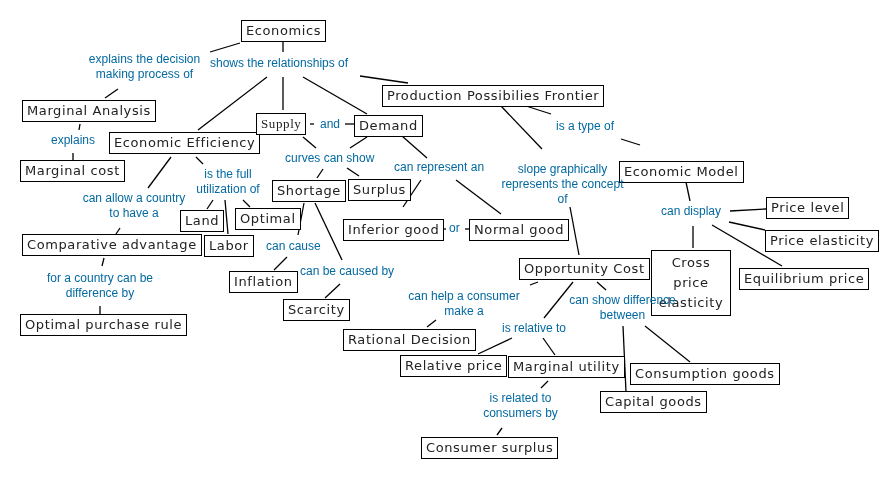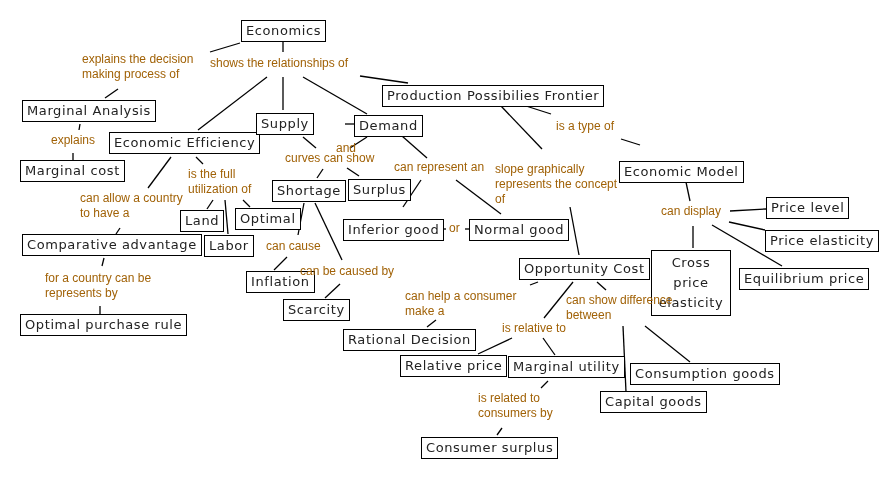--- a/index.html
+++ b/index.html
@@ -19,22 +19,22 @@
     white-space: nowrap;
     line-height: 16px;
     text-align: center;
     box-sizing: border-box;
   }
   .node.two { white-space: normal; line-height: 20px; }
   .label {
     position: absolute;
     font-family: "Liberation Sans", sans-serif;
     font-size: 12px;
-    color: #a16207;
-    text-align: left;
+    color: #0369a1;
+    text-align: center;
     line-height: 15px;
     white-space: nowrap;
   }
 </style>
 </head>
 <body>
 
 <div id="canvas">
 <svg class="links">
 
@@ -103,59 +103,59 @@
   <line x1="623" y1="326" x2="626" y2="392"></line>
   <line x1="645" y1="326" x2="690" y2="362"></line>
   <line x1="548" y1="381" x2="541" y2="388"></line>
   <line x1="502" y1="428" x2="497" y2="435"></line>
 </svg>
 
 <div class="node" style="left:241px;top:20px;">Economics</div>
 <div class="node" style="left:22px;top:100px;">Marginal Analysis</div>
 <div class="node" style="left:20px;top:160px;">Marginal cost</div>
 <div class="node" style="left:109px;top:132px;">Economic Efficiency</div>
-<div class="node" style="left:256px;top:113px;">Supply</div>
+<div class="node" style="left:256px;top:113px;font-family:Liberation Serif, serif;">Supply</div>
 <div class="node" style="left:354px;top:115px;">Demand</div>
 <div class="node" style="left:382px;top:85px;">Production Possibilies Frontier</div>
 <div class="node" style="left:619px;top:145px;margin-top:16px;">Economic Model</div>
 <div class="node" style="left:272px;top:180px;">Shortage</div>
 <div class="node" style="left:348px;top:179px;">Surplus</div>
 <div class="node" style="left:180px;top:210px;">Land</div>
 <div class="node" style="left:235px;top:208px;">Optimal</div>
 <div class="node" style="left:204px;top:235px;">Labor</div>
 <div class="node" style="left:22px;top:234px;">Comparative advantage</div>
 <div class="node" style="left:20px;top:314px;">Optimal purchase rule</div>
-<div class="node" style="left:229px;top:271px;margin-left:17px;">Inflation</div>
+<div class="node" style="left:229px;top:271px;">Inflation</div>
 <div class="node" style="left:283px;top:299px;">Scarcity</div>
 <div class="node" style="left:343px;top:219px;">Inferior good</div>
 <div class="node" style="left:469px;top:219px;">Normal good</div>
 <div class="node" style="left:519px;top:258px;">Opportunity Cost</div>
 <div class="node" style="left:343px;top:329px;">Rational Decision</div>
 <div class="node" style="left:400px;top:355px;">Relative price</div>
 <div class="node" style="left:508px;top:356px;">Marginal utility</div>
 <div class="node" style="left:630px;top:363px;">Consumption goods</div>
 <div class="node" style="left:600px;top:391px;">Capital goods</div>
 <div class="node" style="left:421px;top:437px;">Consumer surplus</div>
 <div class="node" style="left:766px;top:197px;">Price level</div>
 <div class="node" style="left:765px;top:230px;">Price elasticity</div>
 <div class="node two" style="left:651px;top:250px;width:80px;">Cross price elasticity</div>
 <div class="node" style="left:739px;top:268px;">Equilibrium price</div>
 
 <div class="label" style="left:82px;top:52px;width:125px;white-space:normal;">explains the decision making process of</div>
 <div class="label" style="left:210px;top:56px;">shows the relationships of</div>
 <div class="label" style="left:51px;top:133px;">explains</div>
-<div class="label" style="left:336px;top:117px;margin-top:24px;">and</div>
+<div class="label" style="left:320px;top:117px;">and</div>
 <div class="label" style="left:556px;top:119px;">is a type of</div>
 <div class="label" style="left:285px;top:151px;">curves can show</div>
 <div class="label" style="left:394px;top:160px;">can represent an</div>
 <div class="label" style="left:495px;top:162px;width:135px;white-space:normal;">slope graphically represents the concept of</div>
 <div class="label" style="left:188px;top:167px;width:80px;white-space:normal;">is the full utilization of</div>
 <div class="label" style="left:80px;top:191px;width:108px;white-space:normal;">can allow a country to have a</div>
 <div class="label" style="left:661px;top:204px;">can display</div>
 <div class="label" style="left:449px;top:221px;">or</div>
 <div class="label" style="left:266px;top:239px;">can cause</div>
 <div class="label" style="left:300px;top:264px;">can be caused by</div>
-<div class="label" style="left:45px;top:271px;width:110px;white-space:normal;">for a country can be represents by</div>
+<div class="label" style="left:45px;top:271px;width:110px;white-space:normal;">for a country can be difference by</div>
 <div class="label" style="left:405px;top:289px;width:118px;white-space:normal;">can help a consumer make a</div>
 <div class="label" style="left:566px;top:293px;width:113px;white-space:normal;">can show difference between</div>
 <div class="label" style="left:502px;top:321px;">is relative to</div>
 <div class="label" style="left:478px;top:391px;width:85px;white-space:normal;">is related to consumers by</div>
 </div>
 
 </body></html>

